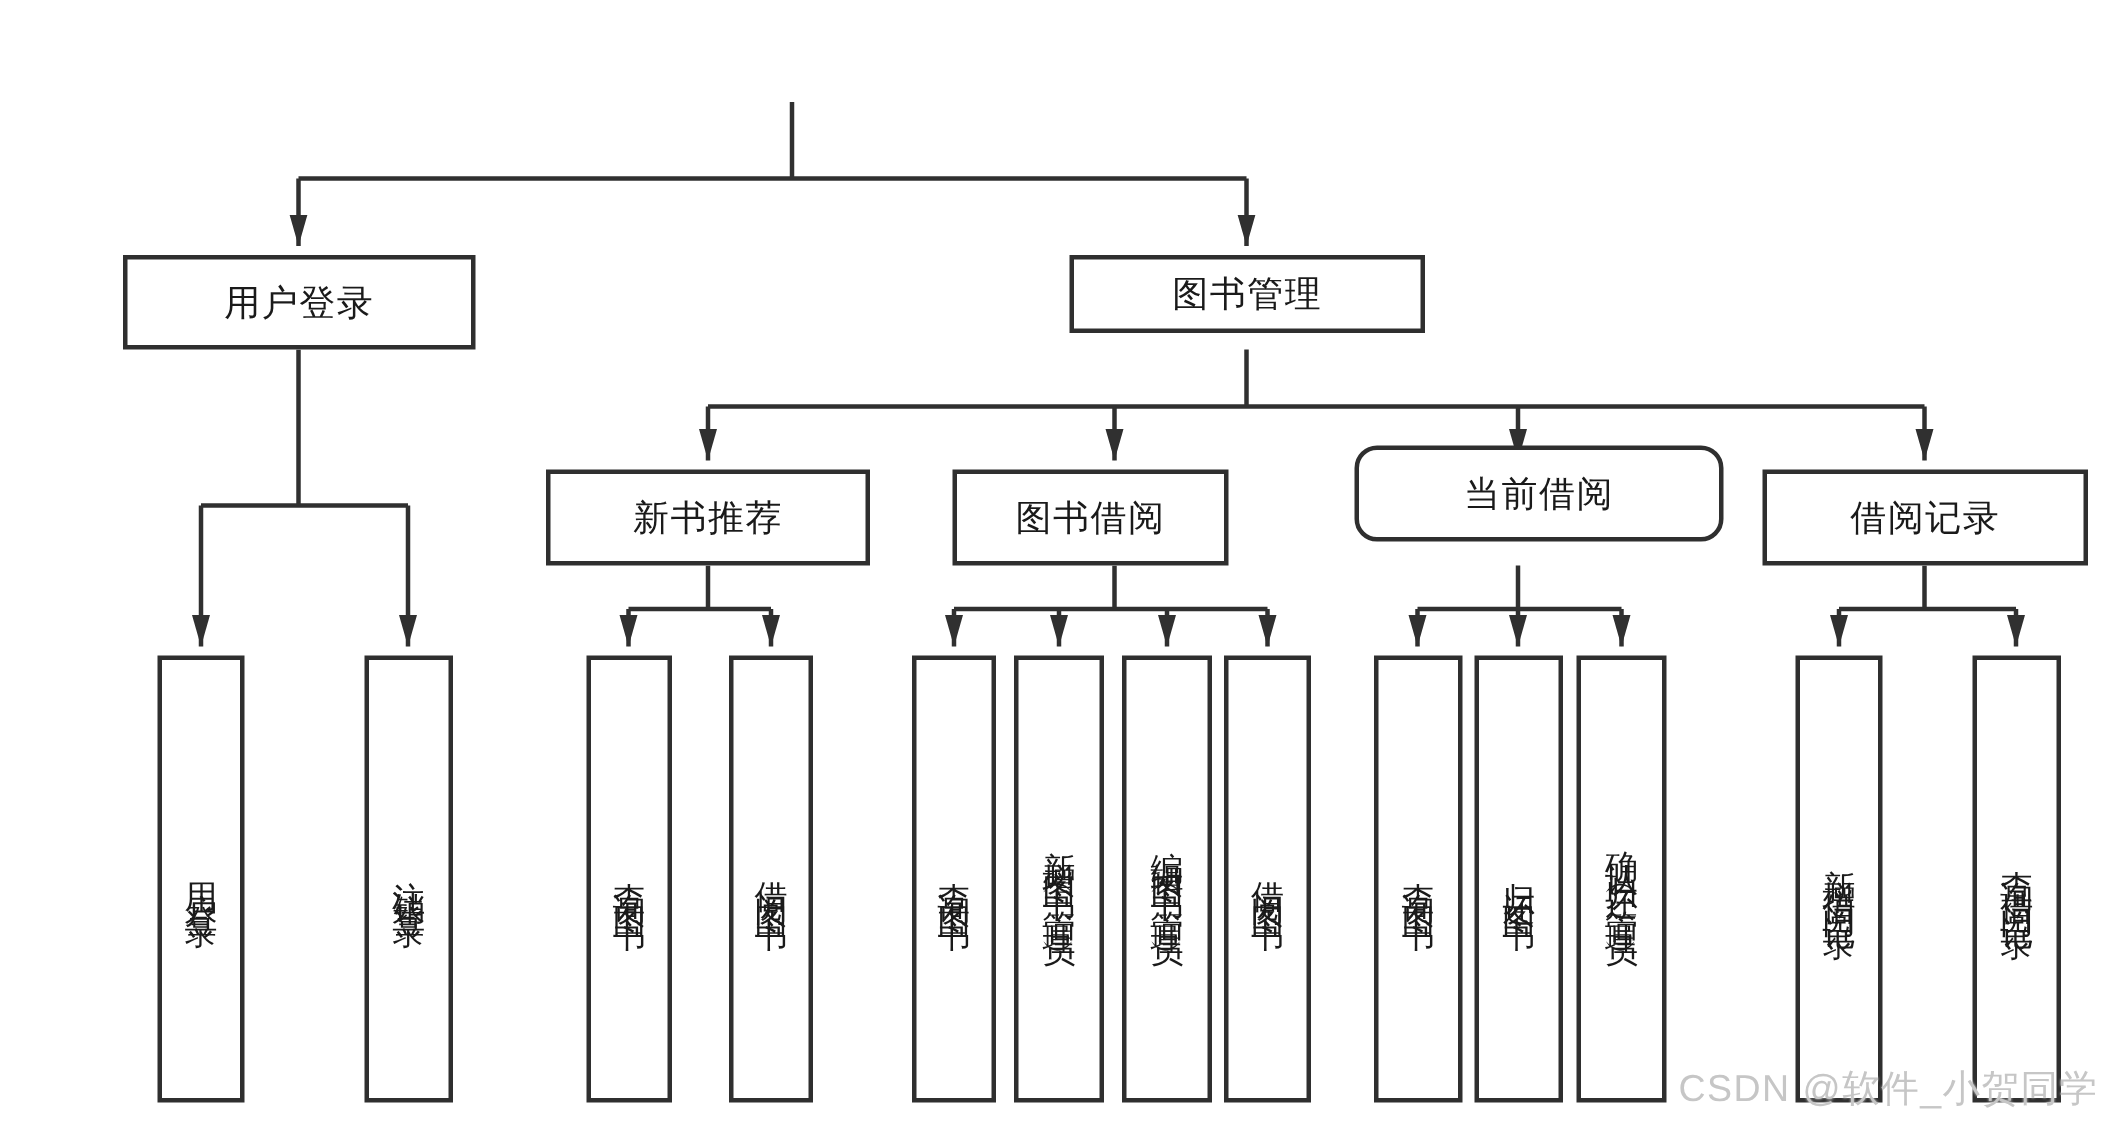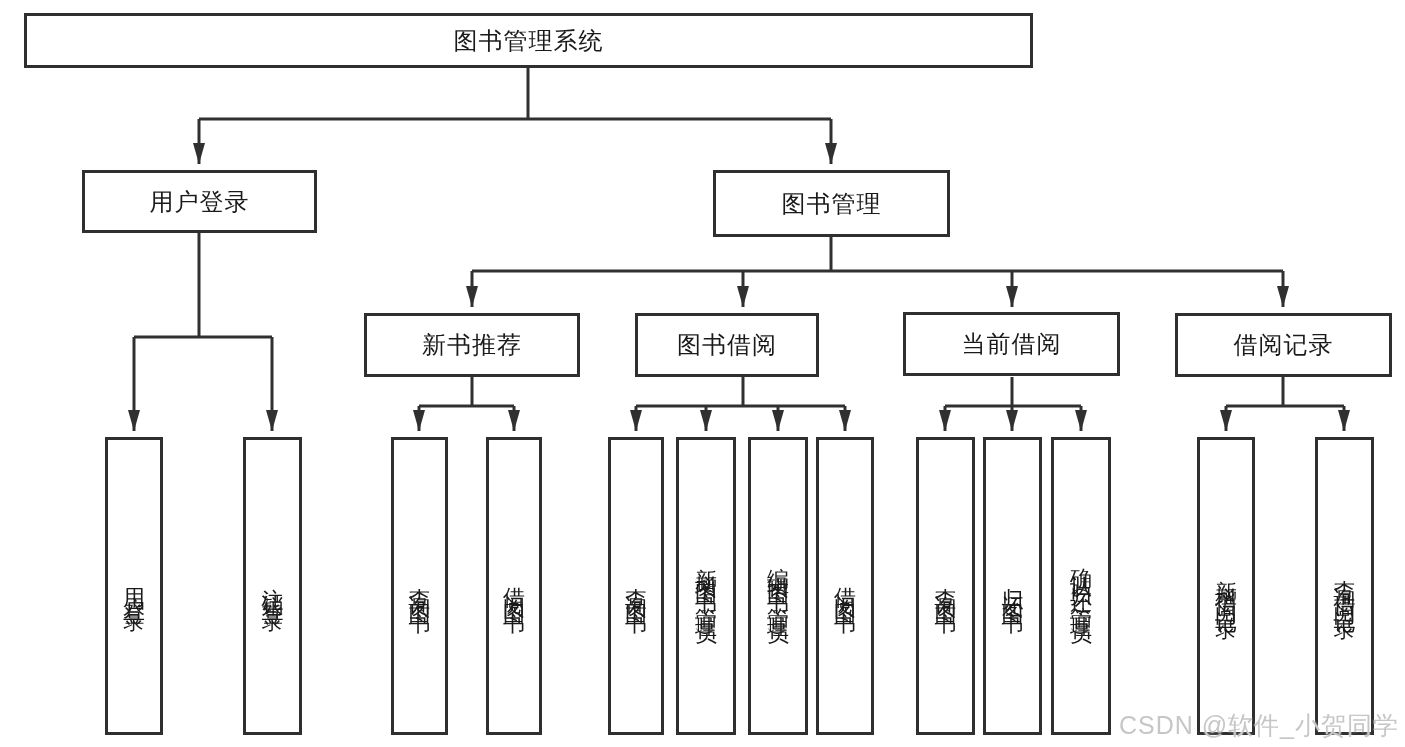--- a/index.html
+++ b/index.html
@@ -110,38 +110,35 @@
       <path d="M1081,406 V431" marker-end="url(#arw)"></path>
     </g>
     <g stroke="var(--line)" stroke-width="3" fill="none">
       <path d="M1283,377 V406"></path>
       <path d="M1226,406 H1344"></path>
       <path d="M1226,406 V431" marker-end="url(#arw)"></path>
       <path d="M1344,406 V431" marker-end="url(#arw)"></path>
     </g>
   </svg>
 
-  <div class="node" style="left:24px; top:13px; width:1009px; height:55px;">
-    <span class="lbl">图书管理系统</span>
-  </div>
 
   <div class="node" style="left:82px; top:170px; width:235px; height:63px;">
     <span class="lbl">用户登录</span>
   </div>
-  <div class="node" style="left:713px; top:170px; width:237px; height:67px;">
+  <div class="node" style="left:713px; top:170px; width:237px; height:52px;">
     <span class="lbl">图书管理</span>
   </div>
 
   <div class="node" style="left:364px; top:313px; width:216px; height:64px;">
     <span class="lbl">新书推荐</span>
   </div>
   <div class="node" style="left:635px; top:313px; width:184px; height:64px;">
     <span class="lbl">图书借阅</span>
   </div>
-  <div class="node" style="left:903px; top:312px; width:217px; height:64px;">
+  <div class="node" style="left:903px; top:297px; width:246px; height:64px;border-radius:15px;">
     <span class="lbl">当前借阅</span>
   </div>
   <div class="node" style="left:1175px; top:313px; width:217px; height:64px;">
     <span class="lbl">借阅记录</span>
   </div>
 
   <div class="node leaf" style="left:105px; top:437px; width:58px; height:298px;">
     <span class="lbl">用户登录</span>
   </div>
   <div class="node leaf" style="left:243px; top:437px; width:59px; height:298px;">

